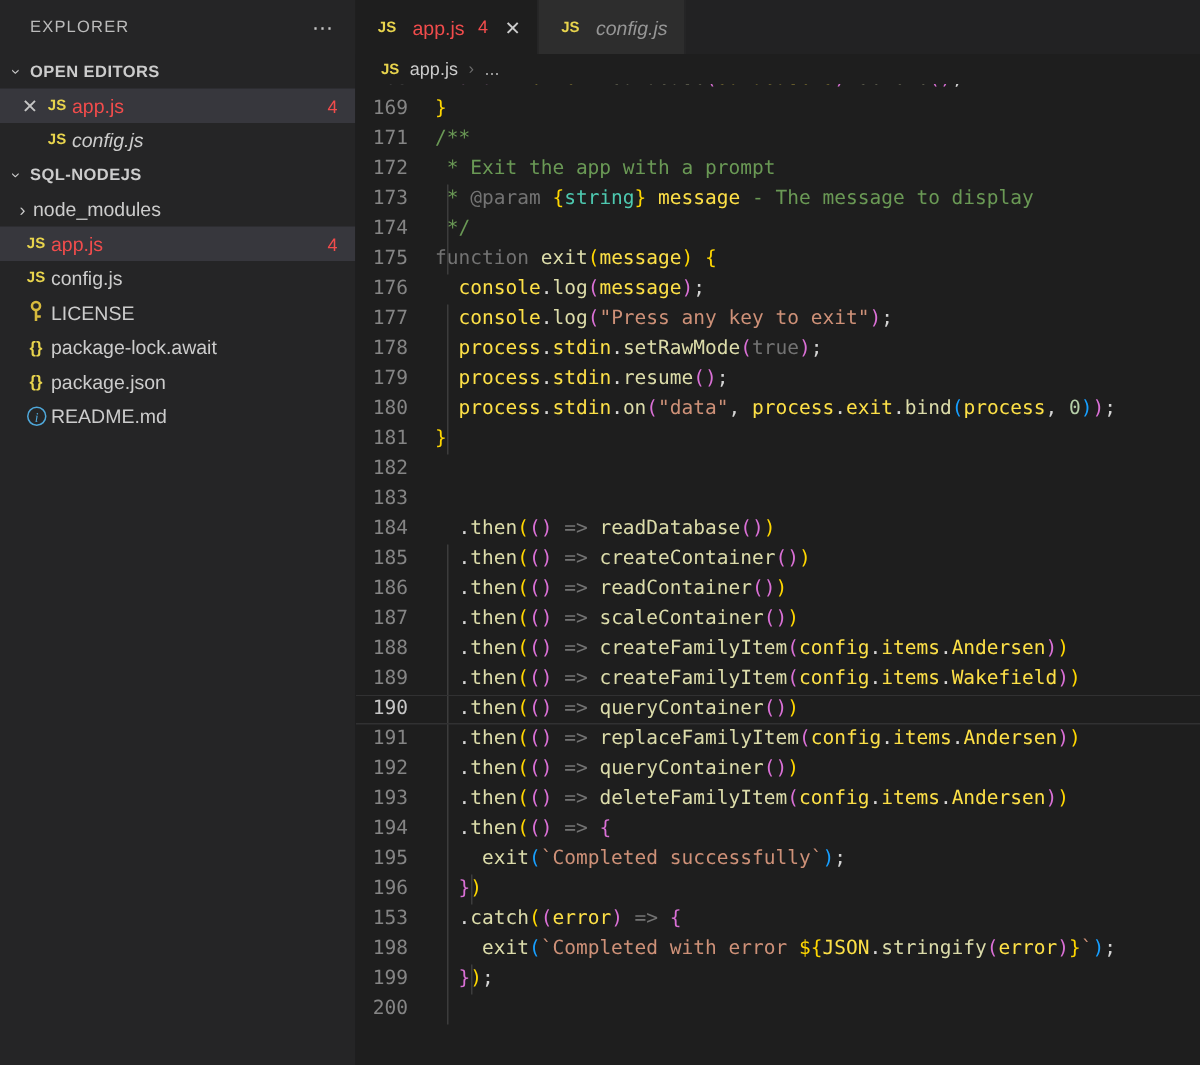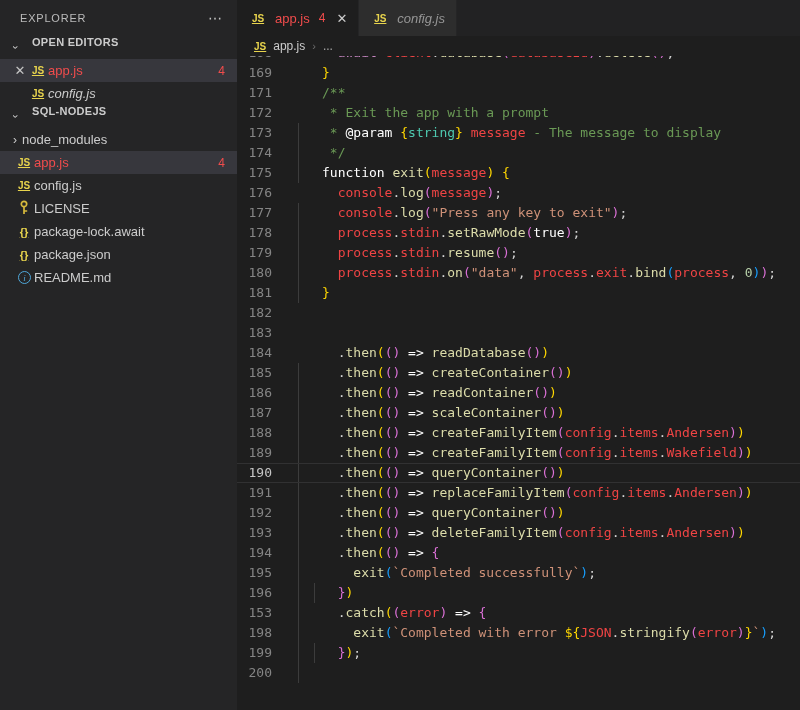--- a/index.html
+++ b/index.html
@@ -16,34 +16,34 @@
   .sidebar {
     position:absolute; left:0; top:0; width:237px; height:710px;
     background:#252526; color:#cccccc; overflow:hidden;
   }
   .sb-title {
     height:36px; display:flex; align-items:center; justify-content:space-between;
     padding:0 14px 0 20px; font-size:11px; color:#bbbbbb; letter-spacing:0.8px;gap:36px;
   }
   .more-dots { font-size:14px; color:#c5c5c5; letter-spacing:1px; cursor:pointer; }
   .sec {
-    height:23px; display:flex; gap:16px;
+    height:23px; display:flex; align-items:center; gap:4px;
     font-size:11px; font-weight:bold; color:#cccccc; padding-left:4px; letter-spacing:0.3px;
   }
   .chev { display:inline-block; width:12px; text-align:center; font-size:11px; color:#cccccc; font-weight:normal; }
   .chev.open { transform:rotate(90deg); }
   .row { height:23px; display:flex; align-items:center; font-size:13px; position:relative; }
   .row.sel { background:#37373d; }
   .row .label { white-space:nowrap; }
   .row .label.err { color:#f14c4c; }
   .row .label.italic { font-style:italic; }
   .badge { position:absolute; right:12px; color:#f14c4c; font-size:12px; }
   .close-x { width:16px; margin-left:12px; color:#c5c5c5; font-size:13px; text-align:center; cursor:pointer; }
   .oe-spacer { width:16px; margin-left:12px; }
-  .ic { width:20px; flex:none; text-align:center; font-style:normal;text-decoration:underline; }
+  .ic { width:20px; flex:none; text-align:center; font-style:normal; }
   .js-ic { color:#e8d44d; font-weight:bold; font-size:10px; font-family:"Liberation Sans",sans-serif; }
   .brace-ic { color:#e8d44d; font-weight:bold; font-size:11px; }
   .info-ic {
     width:13px; height:13px; border:1.4px solid #4fa8da; border-radius:50%;
     color:#4fa8da; font-size:9px; font-family:"Liberation Serif",serif; font-style:italic;
     display:inline-flex; align-items:center; justify-content:center; margin:0 3px 0 4px; flex:none;
   }
   .fold-chev { width:14px; margin-left:8px; color:#cccccc; font-size:12px; text-align:center; flex:none; }
   .file-indent { padding-left:14px; }
 
@@ -68,32 +68,32 @@
   .breadcrumb .bc-file { color:#cccccc; }
   .breadcrumb .bc-sep { color:#6e6e6e; font-size:11px; }
 
   
   .editor {
     position:absolute; left:0; top:56px; width:563px; height:654px;
     background:#1e1e1e; overflow:hidden;
     font-family:"DejaVu Sans Mono", monospace; font-size:13px; line-height:20px;
   }
   .lines { margin-top:-13px; position:relative; z-index:1; }
-  .line { display:flex; height:20px; white-space:pre;gap:32px; }
+  .line { display:flex; height:20px; white-space:pre; }
   .line.cur {
     box-shadow: inset 0 1px 0 0 #313132, inset 0 -1px 0 0 #313132;
   }
   .ln { width:35px; flex:none; text-align:right; color:#858585; }
   .line.cur .ln { color:#c6c6c6; }
   .code { padding-left:18px; color:#d4d4d4; }
   .guide { position:absolute; width:1px; background:#3c3c3c; z-index:0; }
 
   
-  .pln{color:#d4d4d4} .kw{color:#ffffff} .ctl{color:#c586c0} .fn{color:#dcdcaa}
-  .var{color:#ef4444} .str{color:#ce9178} .num{color:#b5cea8} .cmt{color:#6a9955}
+  .pln{color:#d4d4d4} .kw{color:#737373} .ctl{color:#c586c0} .fn{color:#dcdcaa}
+  .var{color:#fde047} .str{color:#ce9178} .num{color:#b5cea8} .cmt{color:#6a9955}
   .typ{color:#4ec9b0} .b1{color:#ffd700} .b2{color:#da70d6} .b3{color:#179fff}
 </style>
 </head>
 <body>
 
 <div class="app">
 
   <aside class="sidebar">
     <div class="sb-title">
       <span>EXPLORER</span>

